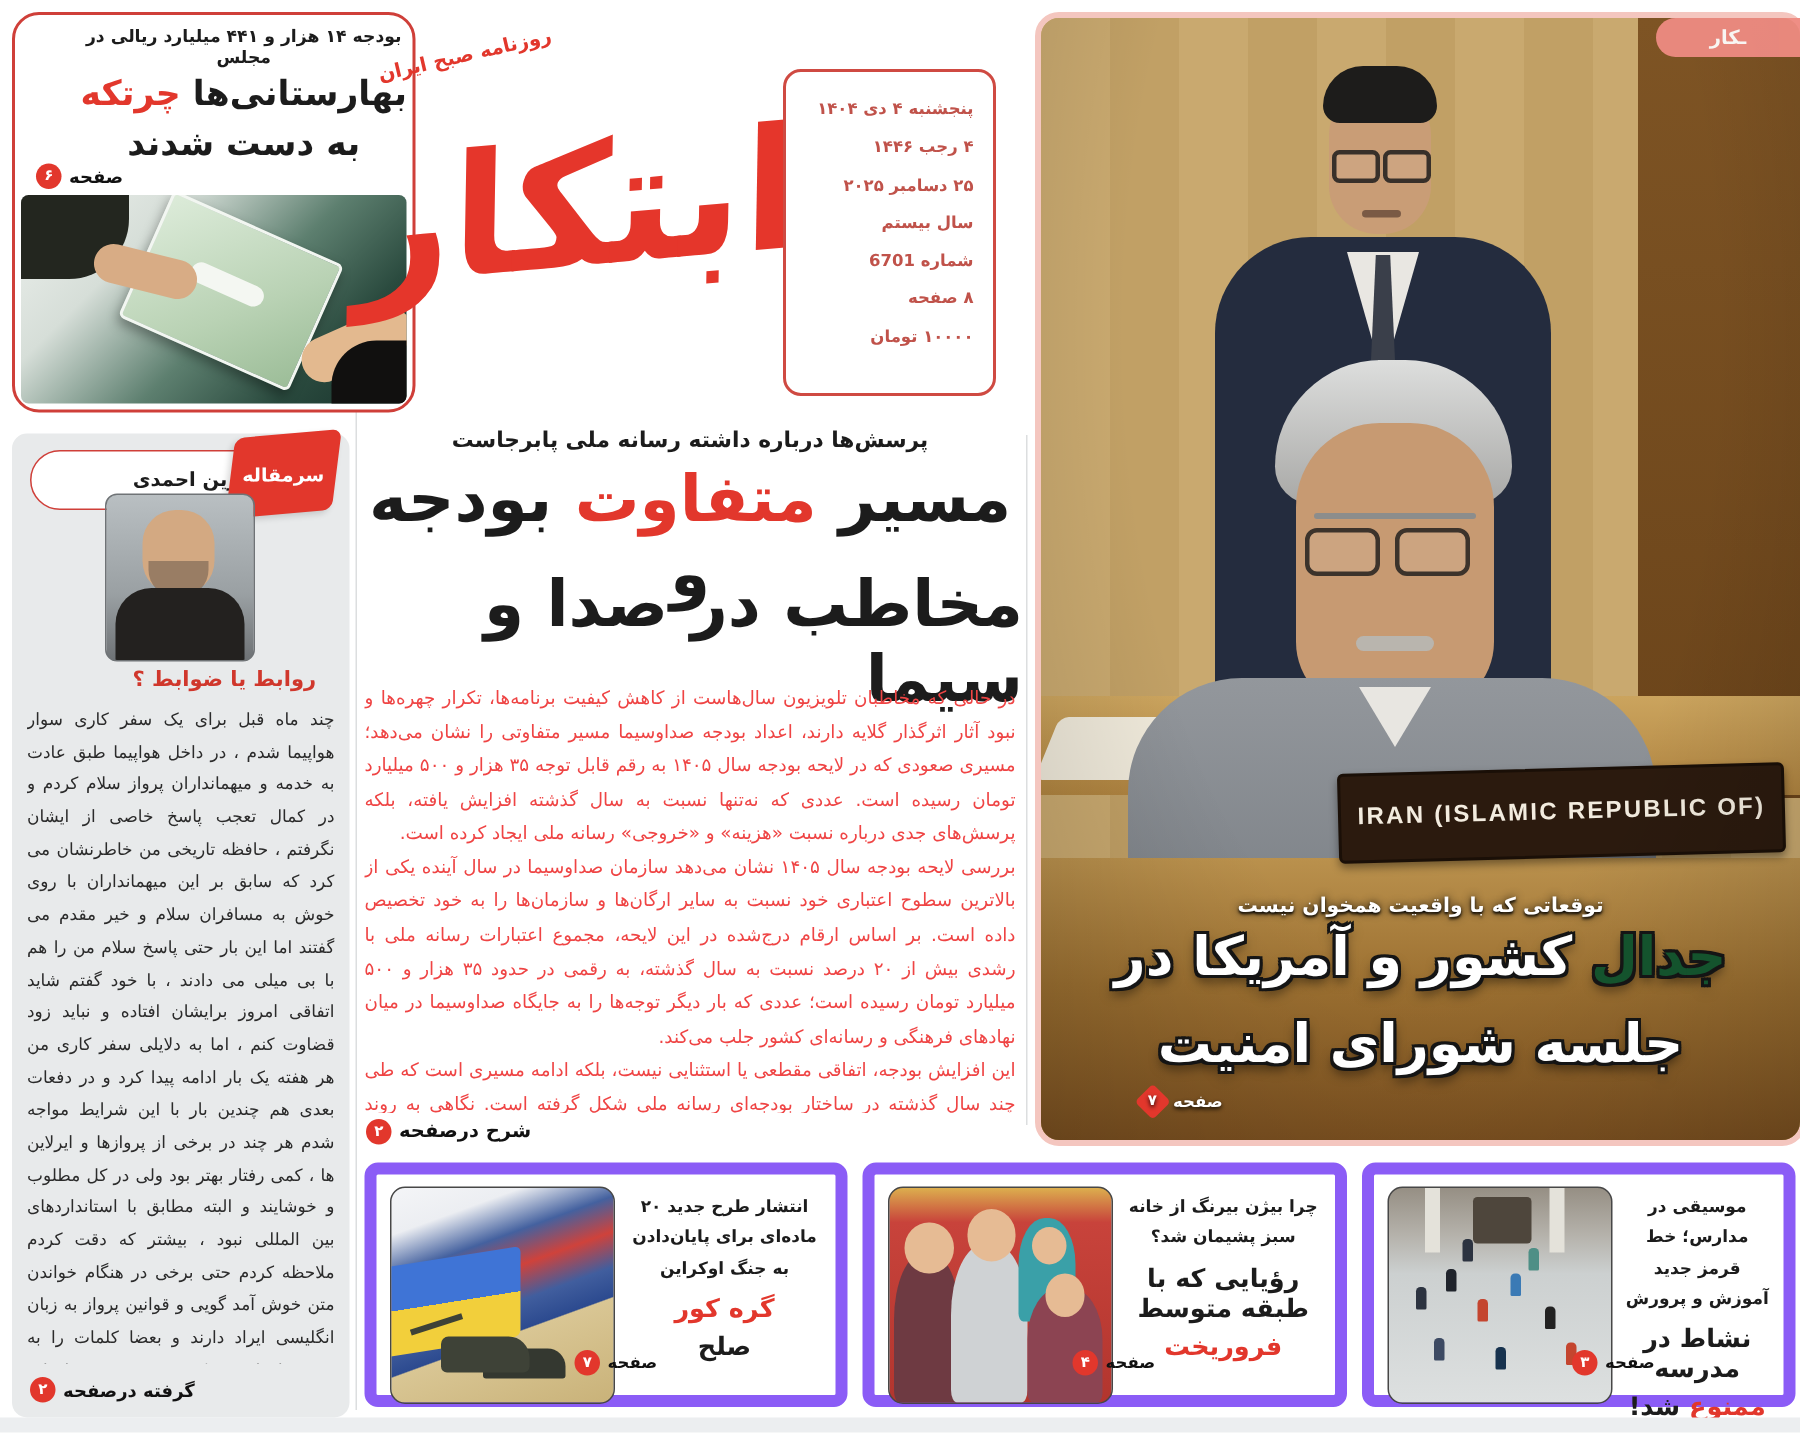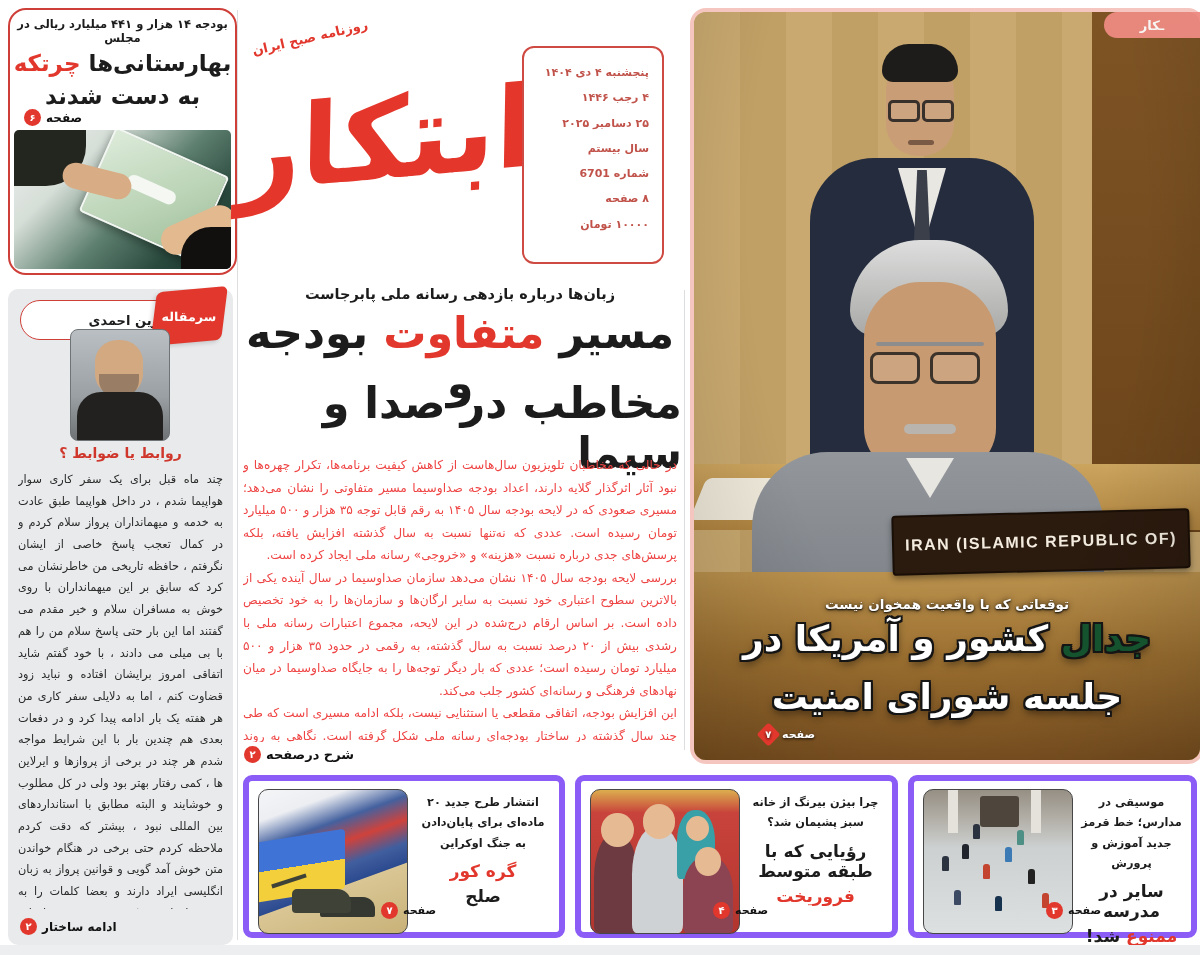--- a/index.html
+++ b/index.html
@@ -14,21 +14,21 @@
           font-weight:bold;font-size:12px;color:#111;}
   .pbadge .num{width:17px;height:17px;background:#e2372c;color:#fff;border-radius:50%;
                display:flex;align-items:center;justify-content:center;flex:0 0 auto;}
   .pbadge .num .n{font-size:10px;font-weight:bold;}
   .pbadge.diamond .num{border-radius:3px;transform:rotate(45deg);}
   .pbadge.diamond .num .n{transform:rotate(-45deg);}
   .pbadge.light{color:#fff;text-shadow:0 1px 3px rgba(0,0,0,.9);}
 
   
   .tl-box{position:absolute;left:8px;top:8px;width:225px;height:263px;background:#fff;
-          border:2.5px solid #cf3f39;border-radius:18px;overflow:hidden;}
+          border:2.5px solid #cf3f39;border-radius:18px;overflow:hidden;padding-left:40px;}
   .tl-kicker{margin-top:7px;text-align:center;font-size:11.5px;font-weight:bold;direction:rtl;}
   .tl-h{direction:rtl;text-align:center;font-size:23px;font-weight:bold;line-height:1.45;margin-top:2px;}
   .tl-photo{position:absolute;left:4px;right:4px;top:120px;bottom:4px;border-radius:5px;overflow:hidden;
             background:linear-gradient(135deg,#eef1ee 0%,#d6ded8 28%,#5d7f6f 55%,#2a4a3e 78%,#17302a 100%);}
   .tl-sleeve{position:absolute;left:-18px;top:-14px;width:90px;height:70px;background:#23261f;border-radius:0 0 40px 0;}
   .tl-hand1{position:absolute;left:48px;top:38px;width:70px;height:26px;background:#d8ac85;border-radius:14px;transform:rotate(14deg);}
   .tl-book{position:absolute;left:78px;top:18px;width:120px;height:88px;background:linear-gradient(135deg,#dcebd9,#b9d2b4 60%,#9cbd98);
            border:2px solid #f2f6f1;border-radius:4px;transform:rotate(24deg);box-shadow:0 4px 8px rgba(0,0,0,.35);}
   .tl-book-label{position:absolute;left:30px;top:34px;width:52px;height:14px;background:#f4f7f2;border-radius:7px;}
   .tl-hand2{position:absolute;right:-6px;bottom:24px;width:78px;height:30px;background:#e3b98f;border-radius:16px;transform:rotate(-24deg);}
@@ -43,21 +43,21 @@
            transform:skewX(-12deg) rotate(-5deg);display:flex;align-items:center;justify-content:center;
            box-shadow:-2px 2px 4px rgba(0,0,0,.15);}
   .ed-flag .t{transform:skewX(12deg) rotate(5deg);color:#fff;font-size:12.5px;font-weight:bold;}
   .ed-portrait{position:absolute;top:40px;left:62px;width:98px;height:110px;border-radius:8px;overflow:hidden;
                border:1.5px solid #6f7376;background:linear-gradient(180deg,#b9bfc2 0%,#9aa0a3 60%,#6e7275 100%);}
   .ed-head{position:absolute;left:24px;top:10px;width:48px;height:56px;background:#d3a982;border-radius:22px;}
   .ed-ears{position:absolute;left:18px;top:30px;width:60px;height:14px;background:#c89c76;border-radius:8px;z-index:-1;}
   .ed-beard{position:absolute;left:28px;top:44px;width:40px;height:24px;background:#6a5a4d;border-radius:0 0 18px 18px;opacity:.55;}
   .ed-torso{position:absolute;left:6px;top:62px;width:86px;height:48px;background:#23211f;border-radius:24px 24px 0 0;}
   .ed-title{position:absolute;top:156px;left:0;width:100%;text-align:center;color:#d0372c;
-            font-size:14px;font-weight:bold;direction:rtl;}
+            font-size:14px;font-weight:bold;direction:rtl;padding-left:29px;}
   .ed-body{position:absolute;top:180px;left:10px;right:10px;bottom:36px;overflow:hidden;
            font-size:11.3px;line-height:1.92;text-align:justify;direction:rtl;color:#2b2b2b;}
   .ed-continue{bottom:10px;left:12px;}
 
   
   .mh-tagline{position:absolute;left:250px;top:30px;width:120px;text-align:center;color:#e2372c;
               font-size:13px;font-weight:bold;direction:rtl;transform:rotate(-13deg);}
   .mh-logo{position:absolute;left:240px;top:6px;width:290px;height:266px;display:flex;align-items:center;
            justify-content:center;color:#e5362b;font-size:112px;font-weight:bold;line-height:1;
            transform:rotate(-5deg) skewX(-6deg);direction:rtl;}
@@ -123,21 +123,21 @@
              font-weight:bold;direction:rtl;text-shadow:0 1px 2px #000,0 0 6px rgba(0,0,0,.8);}
   .ph-h{position:absolute;left:0;width:100%;text-align:center;font-size:36px;font-weight:bold;direction:rtl;
         color:#fff;letter-spacing:-1px;
         text-shadow:2px 0 0 #151515,-2px 0 0 #151515,0 2px 0 #151515,0 -2px 0 #151515,
                     2px 2px 0 #151515,-2px -2px 0 #151515,2px -2px 0 #151515,-2px 2px 0 #151515,0 4px 8px rgba(0,0,0,.6);}
   .ph-h1{top:606px;} .ph-h2{top:664px;}
   .ph-h .red{color:#14532d;}
   .ph-badge{left:66px;top:714px;font-size:11px;}
 
   
-  .bstory{position:absolute;top:775px;height:163px;background:#fff;border:6px solid #8b5cf6;
+  .bstory{position:absolute;top:775px;height:163px;background:#fff;border:8px solid #8b5cf6;
           border-radius:9px;box-sizing:border-box;}
   .b-a{left:243px;width:322px;} .b-b{left:575px;width:323px;} .b-c{left:908px;width:289px;}
   .b-photo{position:absolute;left:9px;top:8px;width:148px;height:143px;border:1.5px solid #474747;
            border-radius:10px;overflow:hidden;}
   .b-text{position:absolute;right:8px;top:12px;left:166px;direction:rtl;text-align:center;}
   .b-kicker{font-size:11.3px;font-weight:bold;line-height:1.8;}
   .b-t1{margin-top:7px;font-size:17px;font-weight:bold;}
   .b-t2{margin-top:5px;font-size:17px;font-weight:bold;}
   .b-badge{left:132px;bottom:13px;font-size:11px;}
 
@@ -203,40 +203,40 @@
     </div>
     <div class="ed-portrait">
       <div class="ed-ears"></div>
       <div class="ed-head"></div>
       <div class="ed-beard"></div>
       <div class="ed-torso"></div>
     </div>
     <div class="ed-title">روابط یا ضوابط ؟</div>
     <div class="ed-body">چند ماه قبل برای یک سفر کاری سوار هواپیما شدم ، در داخل هواپیما طبق عادت به خدمه و میهمانداران پرواز سلام کردم و در کمال تعجب پاسخ خاصی از ایشان نگرفتم ، حافظه تاریخی من خاطرنشان می کرد که سابق بر این میهمانداران با روی خوش به مسافران سلام و خیر مقدم می گفتند اما این بار حتی پاسخ سلام من را هم با بی میلی می دادند ، با خود گفتم شاید اتفاقی امروز برایشان افتاده و نباید زود قضاوت کنم ، اما به دلایلی سفر کاری من هر هفته یک بار ادامه پیدا کرد و در دفعات بعدی هم چندین بار با این شرایط مواجه شدم هر چند در برخی از پروازها و ایرلاین ها ، کمی رفتار بهتر بود ولی در کل مطلوب و خوشایند و البته مطابق با استانداردهای بین المللی نبود ، بیشتر که دقت کردم ملاحظه کردم حتی برخی در هنگام خواندن متن خوش آمد گویی و قوانین پرواز به زبان انگلیسی ایراد دارند و بعضا کلمات را به خوبی تلفظ نمی کنند و حتی برخی اوقات کلمات را اشتباه می گویند ! با خود گفتم مگر نباید پرسنل پرواز تسلط مناسب در زبان انگلیسی داشته باشند؟ همین امر باعث شد به این فکر فرو بروم که چرا ضوابط برای استخدام ها درست رعایت نمی شوند ؟ آن هم زمانی که بسیاری متقاضی همین کار هستند و اتفاقا شرایط استاندارد و مطلوب و سواد لازم را هم دارند! آیا به راستی خطوط هواپیمایی نمی توانند افرادی را مطابق با استانداردهای بین المللی جذب کنند؟ چه اتفاقی باعث می شود بعضا نفراتی خارج از شرایط مطلوب استخدام شوند؟ بیشتر که فکر کردم خاطرم آمد این درد فقط در خطوط هوایی نیست و به هر جا که می نگری افرادی را می بینی که تناسبی چه از لحاظ تحصیلی و سواد و چه از لحاظ کارایی و استعداد با آن موقعیت شغلی ندارند و شاید همین مساله باعث شده کیفیت خدمات و تولید با نوسانات بسیاری مواجه شود .</div>
     <div class="pbadge ed-continue">
-      <span>ادامه ساختار</span>
+      <span>گرفته درصفحه</span>
       <span class="num">
           <span class="n">۲</span>
         </span>
     </div>
   </div>
 
   <div class="mh-tagline">روزنامه صبح ایران</div>
   <div class="mh-logo">ابتکار</div>
   <div class="mh-datebox">
     <div>پنجشنبه ۴ دی ۱۴۰۴</div>
     <div>۴ رجب ۱۴۴۶</div>
     <div>۲۵ دسامبر ۲۰۲۵</div>
     <div>سال بیستم</div>
     <div>شماره 6701</div>
     <div>۸ صفحه</div>
     <div>۱۰۰۰۰ تومان</div>
   </div>
 
-  <div class="lead-kicker">زبان‌ها درباره بازدهی رسانه ملی پابرجاست</div>
+  <div class="lead-kicker">پرسش‌ها درباره داشته رسانه ملی پابرجاست</div>
   <div class="lead-h1">
     <span>مسیر</span>
     <span class="red">متفاوت</span>
     <span>بودجه و</span>
   </div>
   <div class="lead-h2">مخاطب در صدا و سیما</div>
   <div class="lead-body">
     <p>در حالی که مخاطبان تلویزیون سال‌هاست از کاهش کیفیت برنامه‌ها، تکرار چهره‌ها و نبود آثار اثرگذار گلایه دارند، اعداد بودجه صداوسیما مسیر متفاوتی را نشان می‌دهد؛ مسیری صعودی که در لایحه بودجه سال ۱۴۰۵ به رقم قابل توجه ۳۵ هزار و ۵۰۰ میلیارد تومان رسیده است. عددی که نه‌تنها نسبت به سال گذشته افزایش یافته، بلکه پرسش‌های جدی درباره نسبت «هزینه» و «خروجی» رسانه ملی ایجاد کرده است.</p>
     <p>بررسی لایحه بودجه سال ۱۴۰۵ نشان می‌دهد سازمان صداوسیما در سال آینده یکی از بالاترین سطوح اعتباری خود نسبت به سایر ارگان‌ها و سازمان‌ها را به خود تخصیص داده است. بر اساس ارقام درج‌شده در این لایحه، مجموع اعتبارات رسانه ملی با رشدی بیش از ۲۰ درصد نسبت به سال گذشته، به رقمی در حدود ۳۵ هزار و ۵۰۰ میلیارد تومان رسیده است؛ عددی که بار دیگر توجه‌ها را به جایگاه صداوسیما در میان نهادهای فرهنگی و رسانه‌ای کشور جلب می‌کند.</p>
     <p>این افزایش بودجه، اتفاقی مقطعی یا استثنایی نیست، بلکه ادامه مسیری است که طی چند سال گذشته در ساختار بودجه‌ای رسانه ملی شکل گرفته است. نگاهی به روند اعتبارات صداوسیما از سال ۱۴۰۲ تاکنون نشان می‌دهد این سازمان، هر سال با جهش قابل توجهی در منابع مالی مواجه بوده؛ جهشی که به‌ویژه در مقایسه با سایر نهادهای فرهنگی، چشمگیرتر به نظر می‌رسد.</p>
@@ -345,21 +345,21 @@
       <div class="fig" style="left:55%;top:40%;background:#3b7ab5;"></div>
       <div class="fig" style="left:70%;top:55%;background:#222;"></div>
       <div class="fig" style="left:20%;top:70%;background:#3d4a63;"></div>
       <div class="fig" style="left:48%;top:74%;background:#17324e;"></div>
       <div class="fig" style="left:80%;top:72%;background:#c4452f;"></div>
       <div class="fig" style="left:63%;top:28%;background:#4e8f86;"></div>
       <div class="fig" style="left:33%;top:24%;background:#2c3340;"></div>
     </div>
     <div class="b-text">
       <div class="b-kicker">موسیقی در مدارس؛ خط قرمز جدید آموزش و پرورش</div>
-      <div class="b-t1">سایر در مدرسه</div>
+      <div class="b-t1">نشاط در مدرسه</div>
       <div class="b-t2" dir="rtl">
         <span class="red">ممنوع</span>
         <span>شد!</span>
       </div>
     </div>
     <div class="pbadge b-badge">
       <span>صفحه</span>
       <span class="num">
           <span class="n">۳</span>
         </span>

